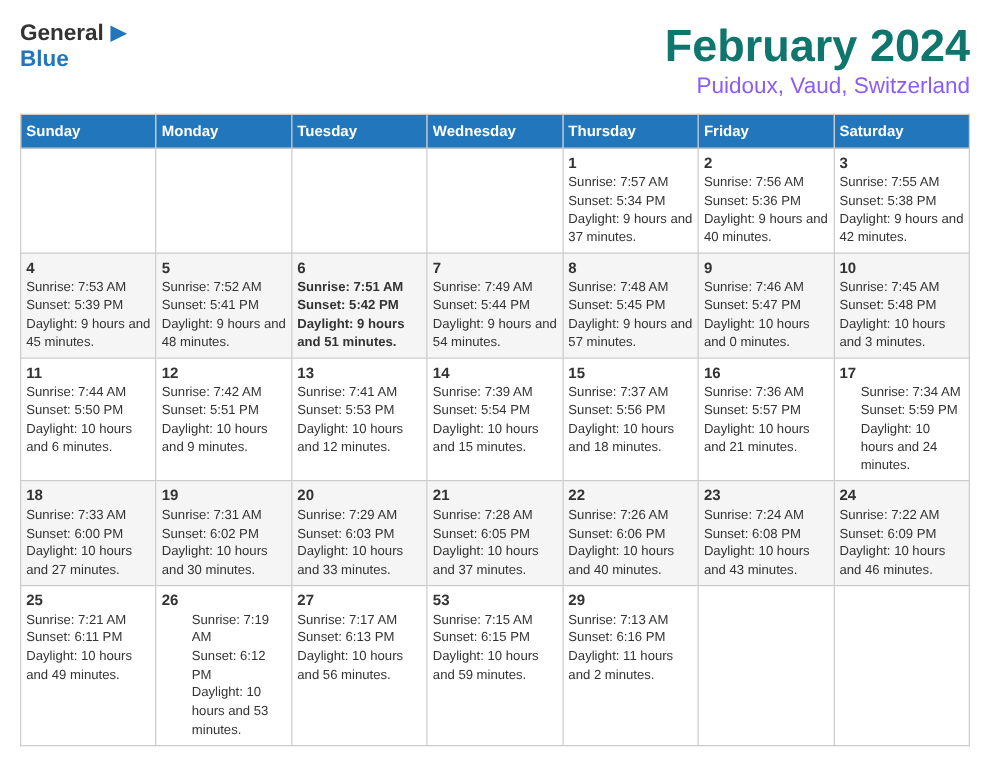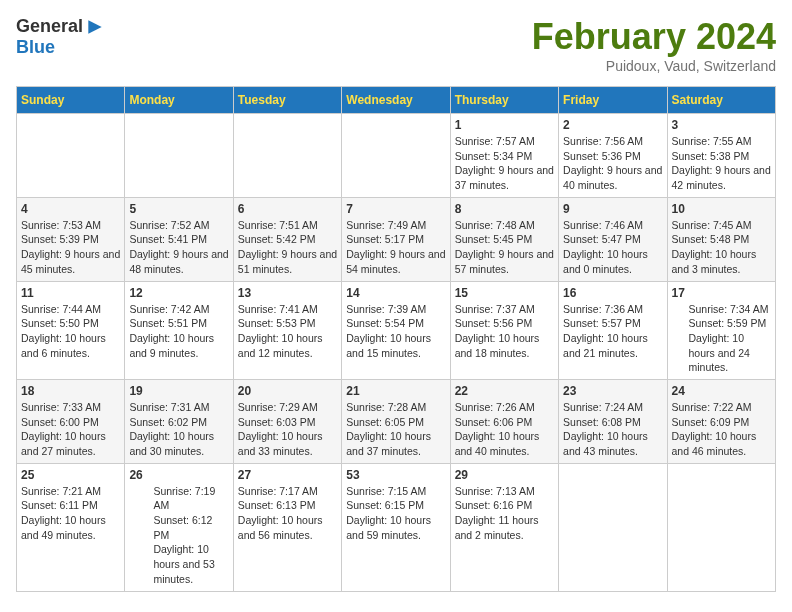--- a/index.html
+++ b/index.html
@@ -39,34 +39,34 @@
       width: 20px;
       height: 20px;
       margin-left: 2px;
     }
     .title-block {
       text-align: right;
     }
     .month-title {
       font-size: 36px;
       font-weight: bold;
-      color: #4d7c0f;
+      color: #0f766e;
     }
     .subtitle {
-      font-size: 14px;
-      color: #737373;
+      font-size: 18px;
+      color: #8b5cf6;
     }
     .calendar {
       width: 100%;
       border-collapse: collapse;
       font-size: 11px;
     }
     .calendar th {
       background-color: #2176bc;
-      color: #fde047;
+      color: #ffffff;
       padding: 6px 4px;
       text-align: left;
       font-size: 12px;
       border: 1px solid #ccc;
     }
     .calendar td {
       border: 1px solid #ccc;
       vertical-align: top;
       padding: 4px;
       width: 108px;
@@ -156,28 +156,28 @@
 Daylight: 9 hours and 45 minutes.</div>
         </td>
         <td>
           <span class="day-num">5</span>
           <div class="day-info" style="white-space: pre-line;">Sunrise: 7:52 AM
 Sunset: 5:41 PM
 Daylight: 9 hours and 48 minutes.</div>
         </td>
         <td>
           <span class="day-num">6</span>
-          <div class="day-info" style="white-space: pre-line;">Sunrise: 7:51 AM
+          <div class="day-info" style="white-space: pre-line; font-weight: bold;">Sunrise: 7:51 AM
 Sunset: 5:42 PM
 Daylight: 9 hours and 51 minutes.</div>
         </td>
         <td>
           <span class="day-num">7</span>
           <div class="day-info" style="white-space: pre-line;">Sunrise: 7:49 AM
-Sunset: 5:17 PM
+Sunset: 5:44 PM
 Daylight: 9 hours and 54 minutes.</div>
         </td>
         <td>
           <span class="day-num">8</span>
           <div class="day-info" style="white-space: pre-line;">Sunrise: 7:48 AM
 Sunset: 5:45 PM
 Daylight: 9 hours and 57 minutes.</div>
         </td>
         <td>
           <span class="day-num">9</span>

